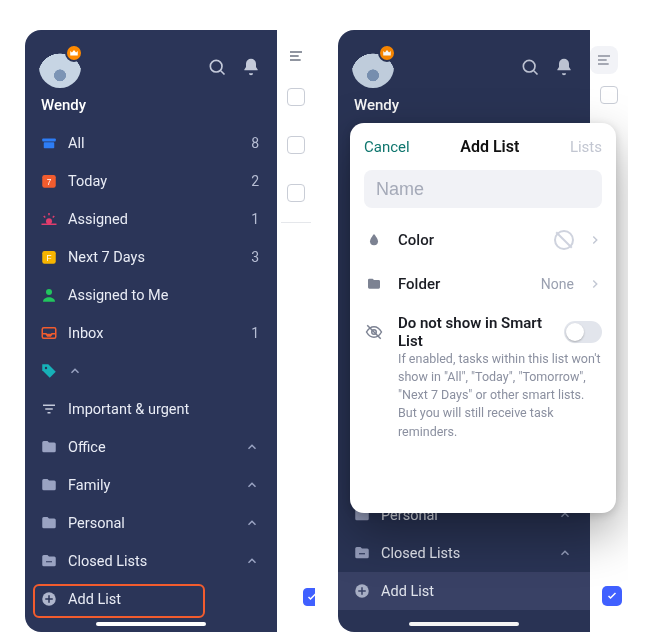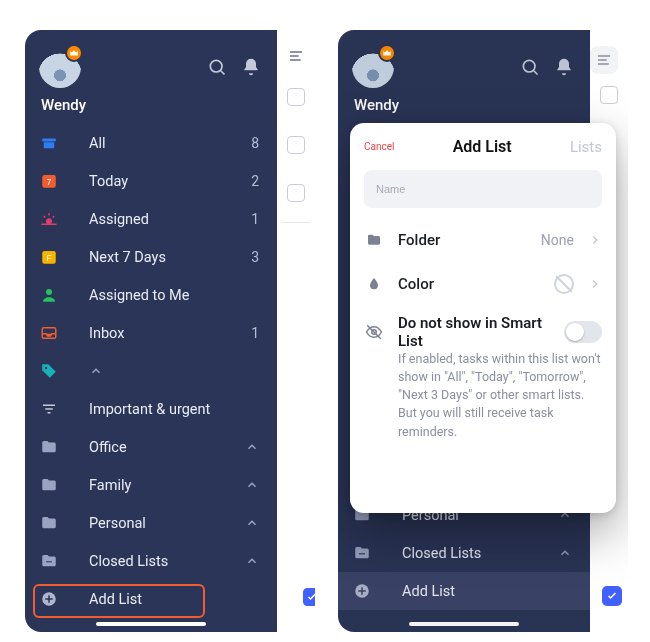--- a/index.html
+++ b/index.html
@@ -73,21 +73,21 @@
   }
   .menu {
     display: flex;
     flex-direction: column;
   }
   .menu-item {
     display: flex;
     align-items: center;
     height: 38px;
     padding: 0 18px 0 14px;
-    gap: 30px;
+    gap: 9px;
     font-size: 14.5px;
     color: #e9ecf5;
   }
   .menu-item.selected { background: #3b4469; }
   .mi-icon {
     width: 20px; height: 20px;
     display:flex;align-items:center;justify-content:center;
     flex:none;
   }
   .mi-label { flex: 1; white-space: nowrap; }
@@ -156,30 +156,30 @@
     border-radius: 14px;
     box-shadow: 0 20px 50px rgba(0,0,0,.35), 0 2px 8px rgba(0,0,0,.15);
     display:flex; flex-direction:column;
     padding: 14px 14px 12px;
     color: #111;
   }
   .modal-header {
     display:flex; align-items:center; justify-content:space-between;
     margin-bottom: 14px;
   }
-  .mh-cancel { color:#ef4444; font-size:10px; }
+  .mh-cancel { color:#0f766e; font-size:15px; }
   .mh-title { font-weight:600; font-size:16px; }
   .mh-done { color:#c2c6d1; font-size:15px; }
   .name-input {
     background:#f1f2f6;
     border:none;
     border-radius:8px;
     height:38px;
     padding:0 12px;
-    font-size:11px;
+    font-size:18px;
     color:#333;
   }
   .name-input::placeholder { color:#a5aab8; }
   .modal-row {
     display:flex; align-items:center;
     height:44px;
     gap:14px;
     font-size:15px;
     color:#1b1d24;
   }
@@ -525,55 +525,55 @@
       <span class="mh-cancel">Cancel</span>
       <span class="mh-title">Add List</span>
       <span class="mh-done">Lists</span>
     </div>
     <input class="name-input" placeholder="Name" style="">
 
     <div style="height:10px"></div>
     <div class="modal-row">
       <span class="ri-icon">
             <svg width="16" height="16" viewBox="0 0 24 24" fill="#7c8292">
+              <path d="M12 3s6 7 6 11a6 6 0 0 1-12 0c0-4 6-11 6-11z"></path>
+            </svg>
+          </span>
+      <span class="ri-label">Color</span>
+      <span class="blocked-circle"></span>
+      <span class="ri-chev">
+            <svg width="14" height="14" viewBox="0 0 24 24" fill="none" stroke="currentColor" stroke-width="2.5">
+              <path d="M9 6l6 6-6 6"></path>
+            </svg>
+          </span>
+    </div>
+    <div class="modal-row">
+      <span class="ri-icon">
+            <svg width="16" height="16" viewBox="0 0 24 24" fill="#7c8292">
               <path d="M3 6a2 2 0 0 1 2-2h5l2 2h7a2 2 0 0 1 2 2v9a2 2 0 0 1-2 2H5a2 2 0 0 1-2-2z"></path>
             </svg>
           </span>
       <span class="ri-label">Folder</span>
       <span class="ri-val">None</span>
-      <span class="ri-chev">
-            <svg width="14" height="14" viewBox="0 0 24 24" fill="none" stroke="currentColor" stroke-width="2.5">
-              <path d="M9 6l6 6-6 6"></path>
-            </svg>
-          </span>
-    </div>
-    <div class="modal-row">
-      <span class="ri-icon">
-            <svg width="16" height="16" viewBox="0 0 24 24" fill="#7c8292">
-              <path d="M12 3s6 7 6 11a6 6 0 0 1-12 0c0-4 6-11 6-11z"></path>
-            </svg>
-          </span>
-      <span class="ri-label">Color</span>
-      <span class="blocked-circle"></span>
       <span class="ri-chev">
             <svg width="14" height="14" viewBox="0 0 24 24" fill="none" stroke="currentColor" stroke-width="2.5">
               <path d="M9 6l6 6-6 6"></path>
             </svg>
           </span>
     </div>
 
     <div style="height:8px"></div>
     <div class="modal-row" style="height:36px;">
       <span class="ri-icon">
             <svg width="18" height="18" viewBox="0 0 24 24" fill="none" stroke="#7c8292" stroke-width="2">
               <path d="M2 12s4-7 10-7 10 7 10 7-4 7-10 7S2 12 2 12z"></path>
               <circle cx="12" cy="12" r="3"></circle>
               <line x1="3" y1="3" x2="21" y2="21"></line>
             </svg>
           </span>
       <span class="ri-label" style="font-weight:600">Do not show in Smart List</span>
       <span class="toggle"></span>
     </div>
-    <div class="desc">If enabled, tasks within this list won't show in "All", "Today", "Tomorrow", "Next 3 Days" or other smart lists. But you will still receive task reminders.</div>
+    <div class="desc">If enabled, tasks within this list won't show in "All", "Today", "Tomorrow", "Next 7 Days" or other smart lists. But you will still receive task reminders.</div>
   </div>
 </div>
 
 </div>
 
 </body></html>

